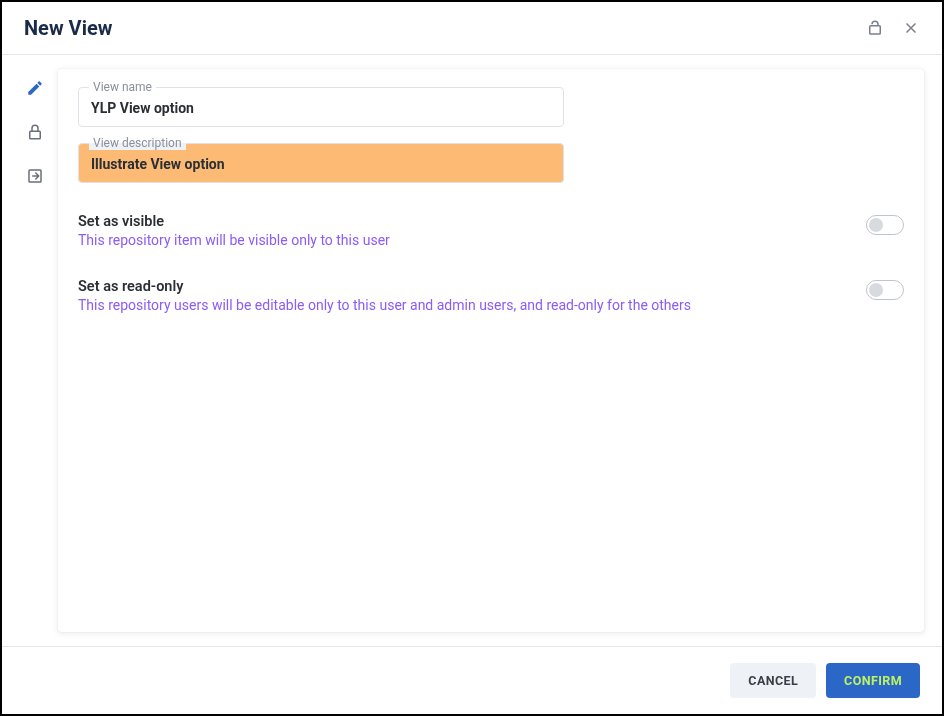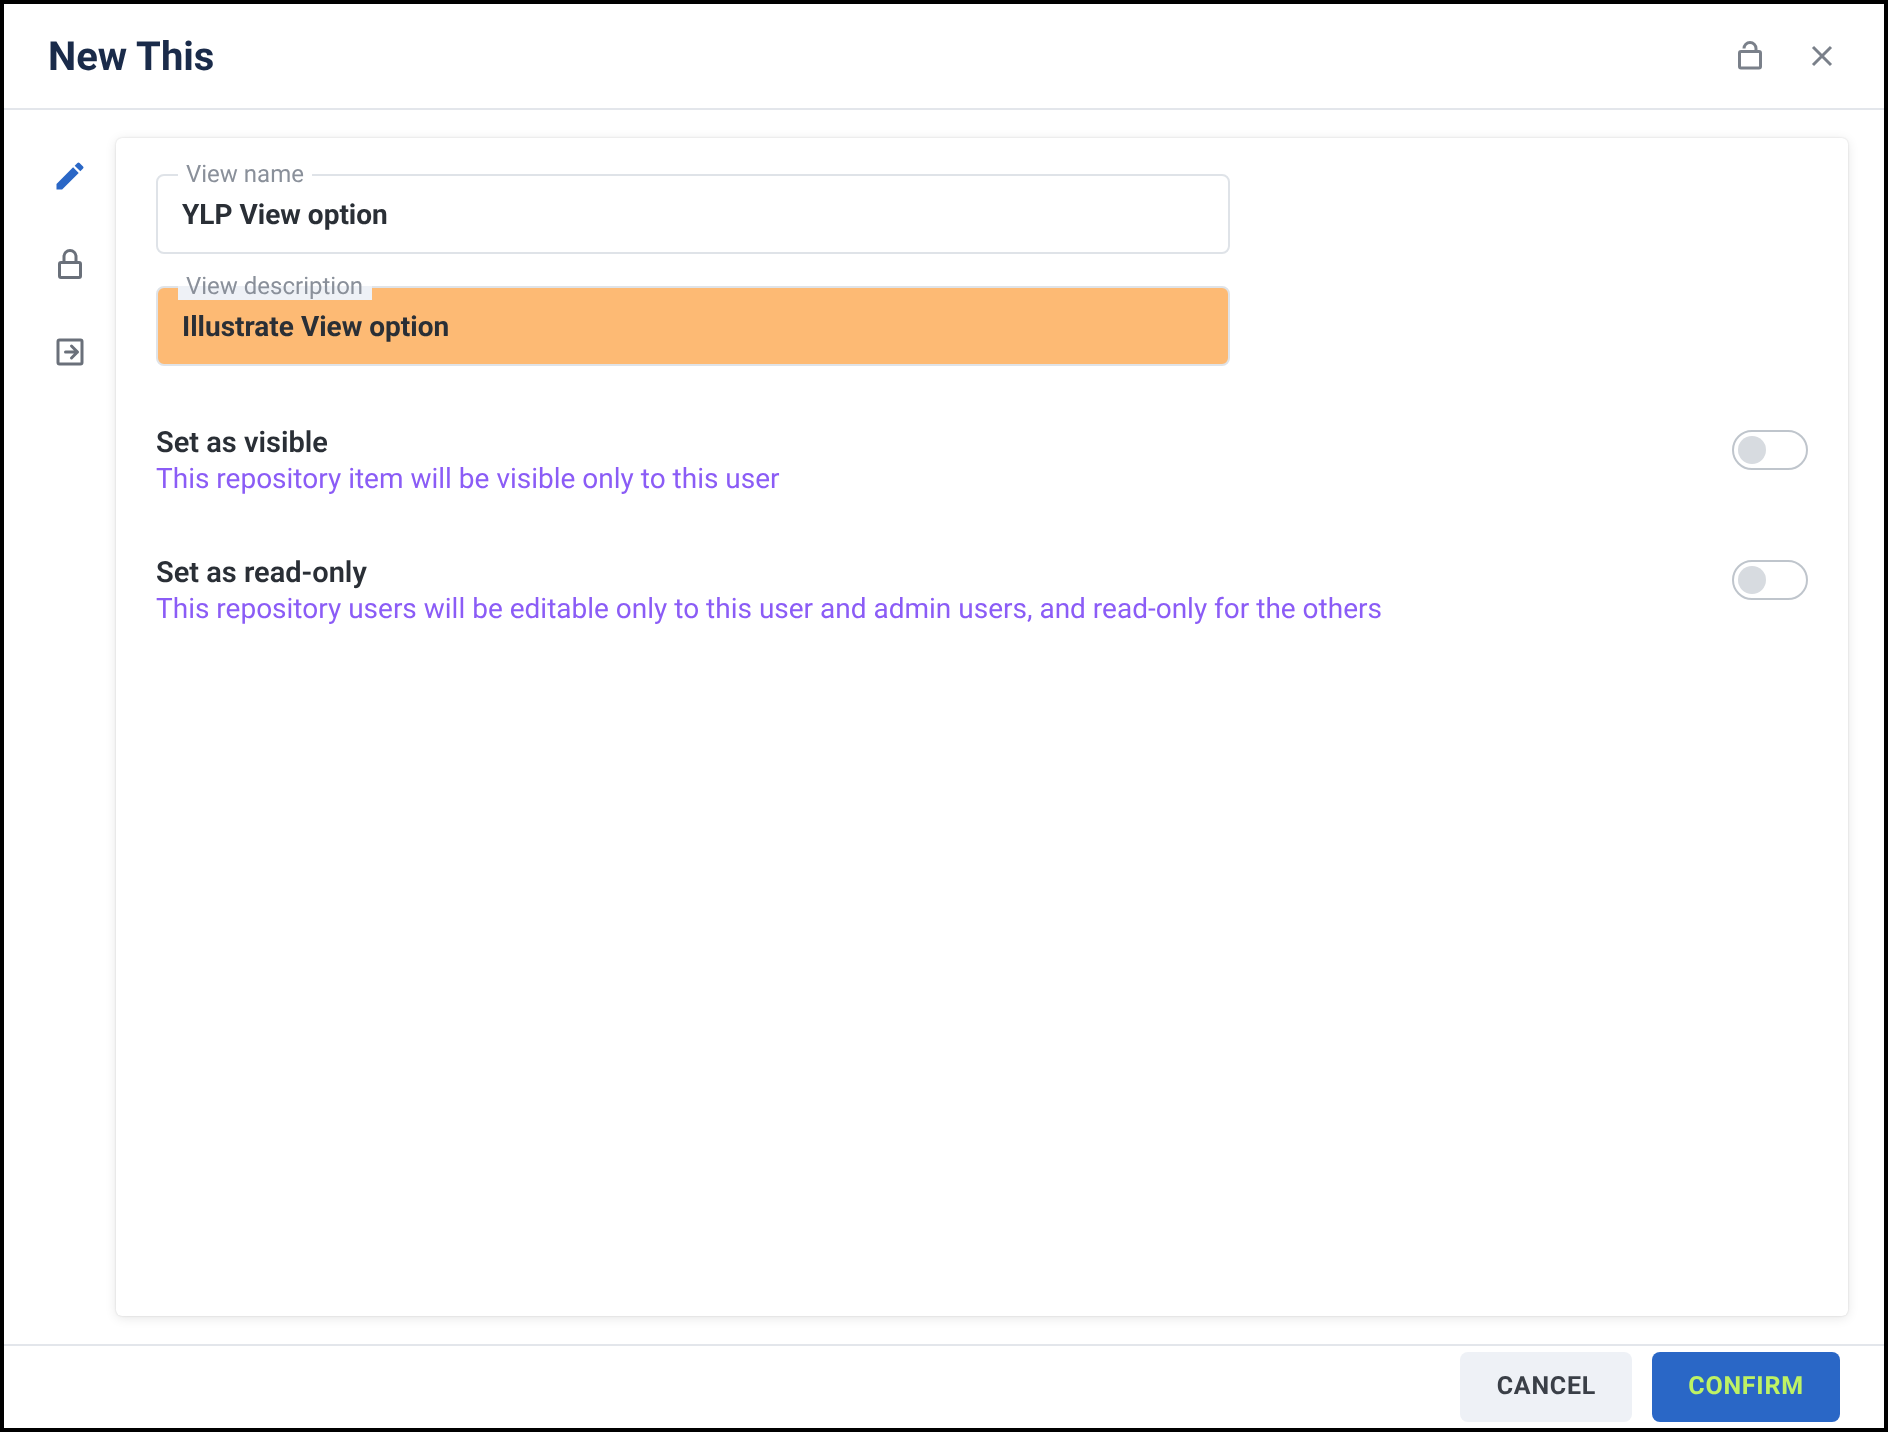--- a/index.html
+++ b/index.html
@@ -68,21 +68,21 @@
       box-shadow: 0 1px 6px rgba(0,0,0,0.10), 0 0 1px rgba(0,0,0,0.15);
       padding: 18px 20px;
       overflow: auto;
     }
     .field {
       position: relative;
       border: 1px solid #dfe3e8;
       border-radius: 4px;
       margin-bottom: 16px;
       padding: 0 12px;
-      width: 537px;
+      width: 486px;
     }
     .field.active {
       background: #fdba74;
     }
     .field-label {
       position: absolute;
       top: -8px;
       left: 10px;
       background: #fff;
       padding: 0 4px;
@@ -134,21 +134,21 @@
       position: absolute;
       top: 1.5px;
       left: 2px;
       width: 14px;
       height: 14px;
       border-radius: 50%;
       background: #d7dbe0;
     }
     .footer {
       border-top: 1px solid #e3e6eb;
-      padding: 3px 22px;
+      padding: 16px 22px;
       display: flex;
       justify-content: flex-end;
       gap: 10px;
     }
     .btn {
       font-family: inherit;
       font-size: 12.5px;
       font-weight: 700;
       letter-spacing: 0.4px;
       padding: 10px 18px;
@@ -162,21 +162,21 @@
     }
     .btn-confirm {
       background: #2a67c6;
       color: #bef264;
     }
   </style>
 </head>
 <body>
 
 <div class="header">
-  <h1>New This</h1>
+  <h1>New View</h1>
   <div class="header-icons">
     <span class="icon-btn">
       <svg viewBox="0 0 24 24" fill="currentColor">
           <path d="M17 8V7a5 5 0 0 0-10 0h2a3 3 0 1 1 6 0v1H6a2 2 0 0 0-2 2v9a2 2 0 0 0 2 2h12a2 2 0 0 0 2-2v-9a2 2 0 0 0-2-2h-1zm1 11H6v-9h12v9z"></path>
         </svg>
     </span>
     <span class="icon-btn">
       <svg viewBox="0 0 24 24" fill="none" stroke="currentColor" stroke-width="2">
           <path d="M6 6l12 12M18 6L6 18"></path>
         </svg>

